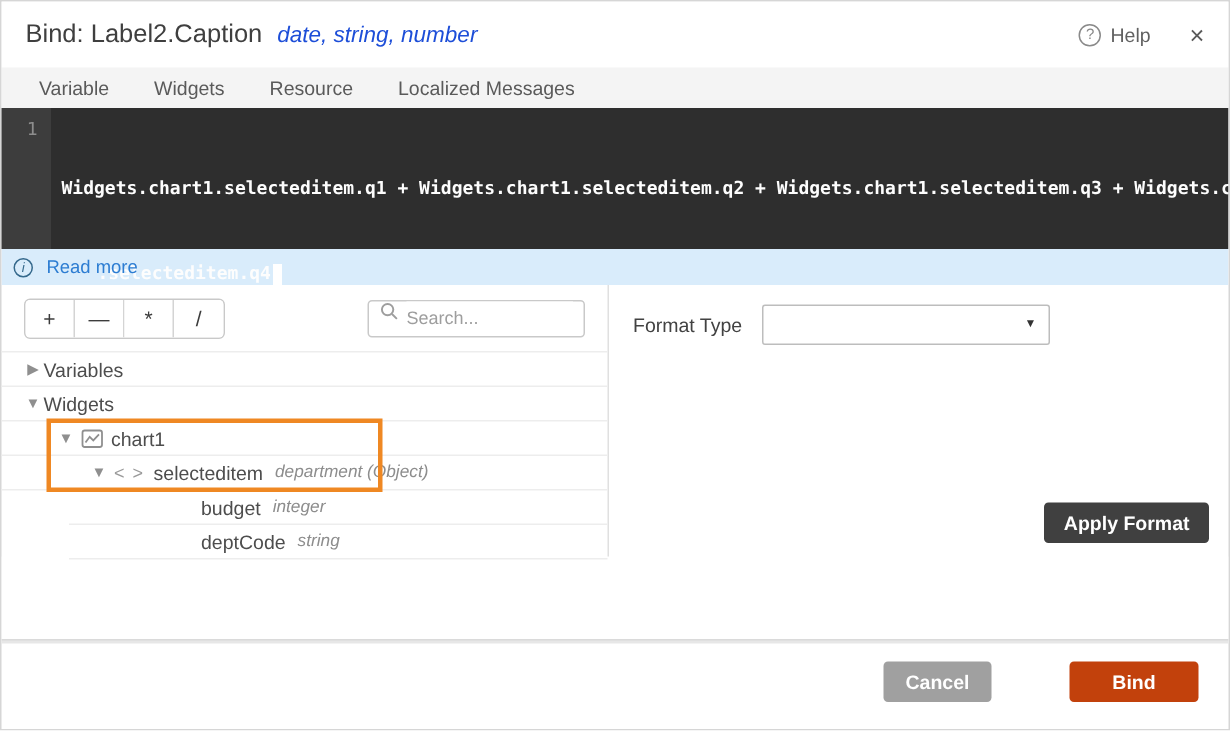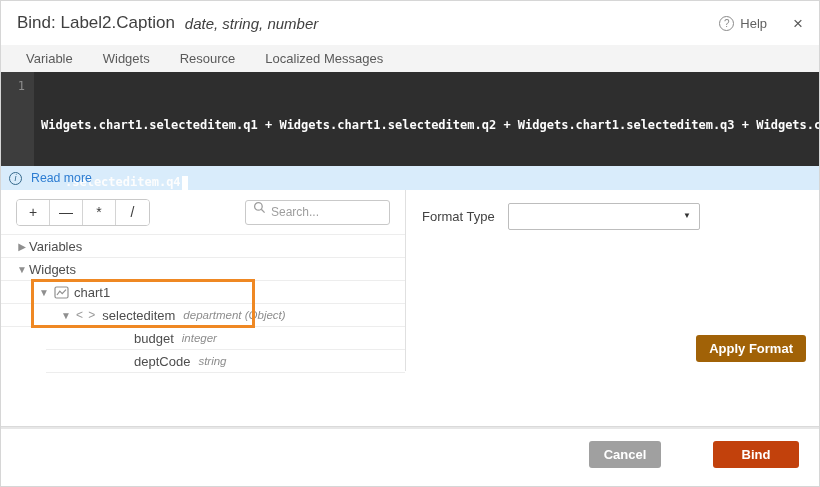--- a/index.html
+++ b/index.html
@@ -3,21 +3,21 @@
 <meta charset="utf-8">
 <style>
   * { margin:0; padding:0; box-sizing:border-box; }
   html,body { background:#fff; }
   body { font-family:"Liberation Sans", sans-serif; width:820px; }
   .dialog { position:relative; width:820px; height:487px; background:#fff; border:1px solid #d6d6d6; overflow:hidden; }
 
   
   .titlebar { height:44px; display:flex; align-items:center; padding:0 16px; background:#fff; }
   .title { font-size:17px; color:#3f3f3f; }
-  .subtitle { font-size:15px; font-style:italic; color:#404040; margin-left:10px; }
+  .subtitle { font-size:15px; font-style:italic; color:#1d4ed8; margin-left:10px; }
   .titlebar-right { margin-left:auto; display:flex; align-items:center; gap:8px; }
   .help-wrap { display:flex; align-items:center; gap:6px; color:#616161; font-size:13px; cursor:pointer; }
   .help-circle { width:15px; height:15px; border:1px solid #8a8a8a; border-radius:50%; color:#8a8a8a;
                  font-size:10px; display:flex; align-items:center; justify-content:center; }
   .close-x { font-size:17px; color:#5a5a5a; margin-left:18px; cursor:pointer; line-height:1; }
 
   
   .tabbar { height:27px; background:#f4f4f4; display:flex; align-items:stretch; padding-left:10px; }
   .tab { font-size:13px; color:#5a5a5a; display:flex; align-items:center; padding:0 9px; margin:0 6px; cursor:pointer; white-space:nowrap;text-align:center; }
   .tab.active { background:#fff; color:#424242; position:relative; box-shadow:0 0 0 3px #ef8823; }
@@ -64,21 +64,21 @@
   .meta { font-size:11.5px; font-style:italic; color:#8d8d8d; margin-left:8px; }
   .hl-box { position:absolute; left:30px; top:44px; width:224px; height:49px;
             border:3px solid #ef8823; pointer-events:none; z-index:3; }
 
   .right-pane { flex:1; position:relative; padding:13px 16px; }
   .format-row { display:flex; align-items:center; }
   .format-label { font-size:13px; color:#424242; width:86px; flex-shrink:0; }
   .select-box { position:relative; width:192px; height:27px; border:1px solid #bdbdbd; border-radius:2px;
                 background:#fff; font-size:13px; color:#333; padding:4px 22px 0 8px; cursor:pointer; }
   .select-caret { position:absolute; right:8px; top:7px; font-size:8px; color:#333; pointer-events:none; }
-  .apply-btn { position:absolute; right:13px; bottom:9px; background:#a16207; color:#fff; border:none;
+  .apply-btn { position:absolute; right:13px; bottom:9px; background:#404040; color:#fff; border:none;
                font-size:13px; font-weight:bold; padding:6px 13px; border-radius:3px; cursor:pointer;
                font-family:"Liberation Sans", sans-serif; }
 
   
   .spacer { height:55px; background:#fff; }
   .band { height:3px; background:#e7e7e7; border-top:1px solid #dadada; }
   .footer { height:56px; display:flex; align-items:center; justify-content:flex-end; gap:16px; padding:0 20px 6px 0; }
   .btn { border:none; border-radius:3px; font-size:13px; font-weight:bold; color:#fff; height:27px; cursor:pointer;
          font-family:"Liberation Sans", sans-serif; }
   .btn-cancel { background:#a0a0a0; width:72px; }

